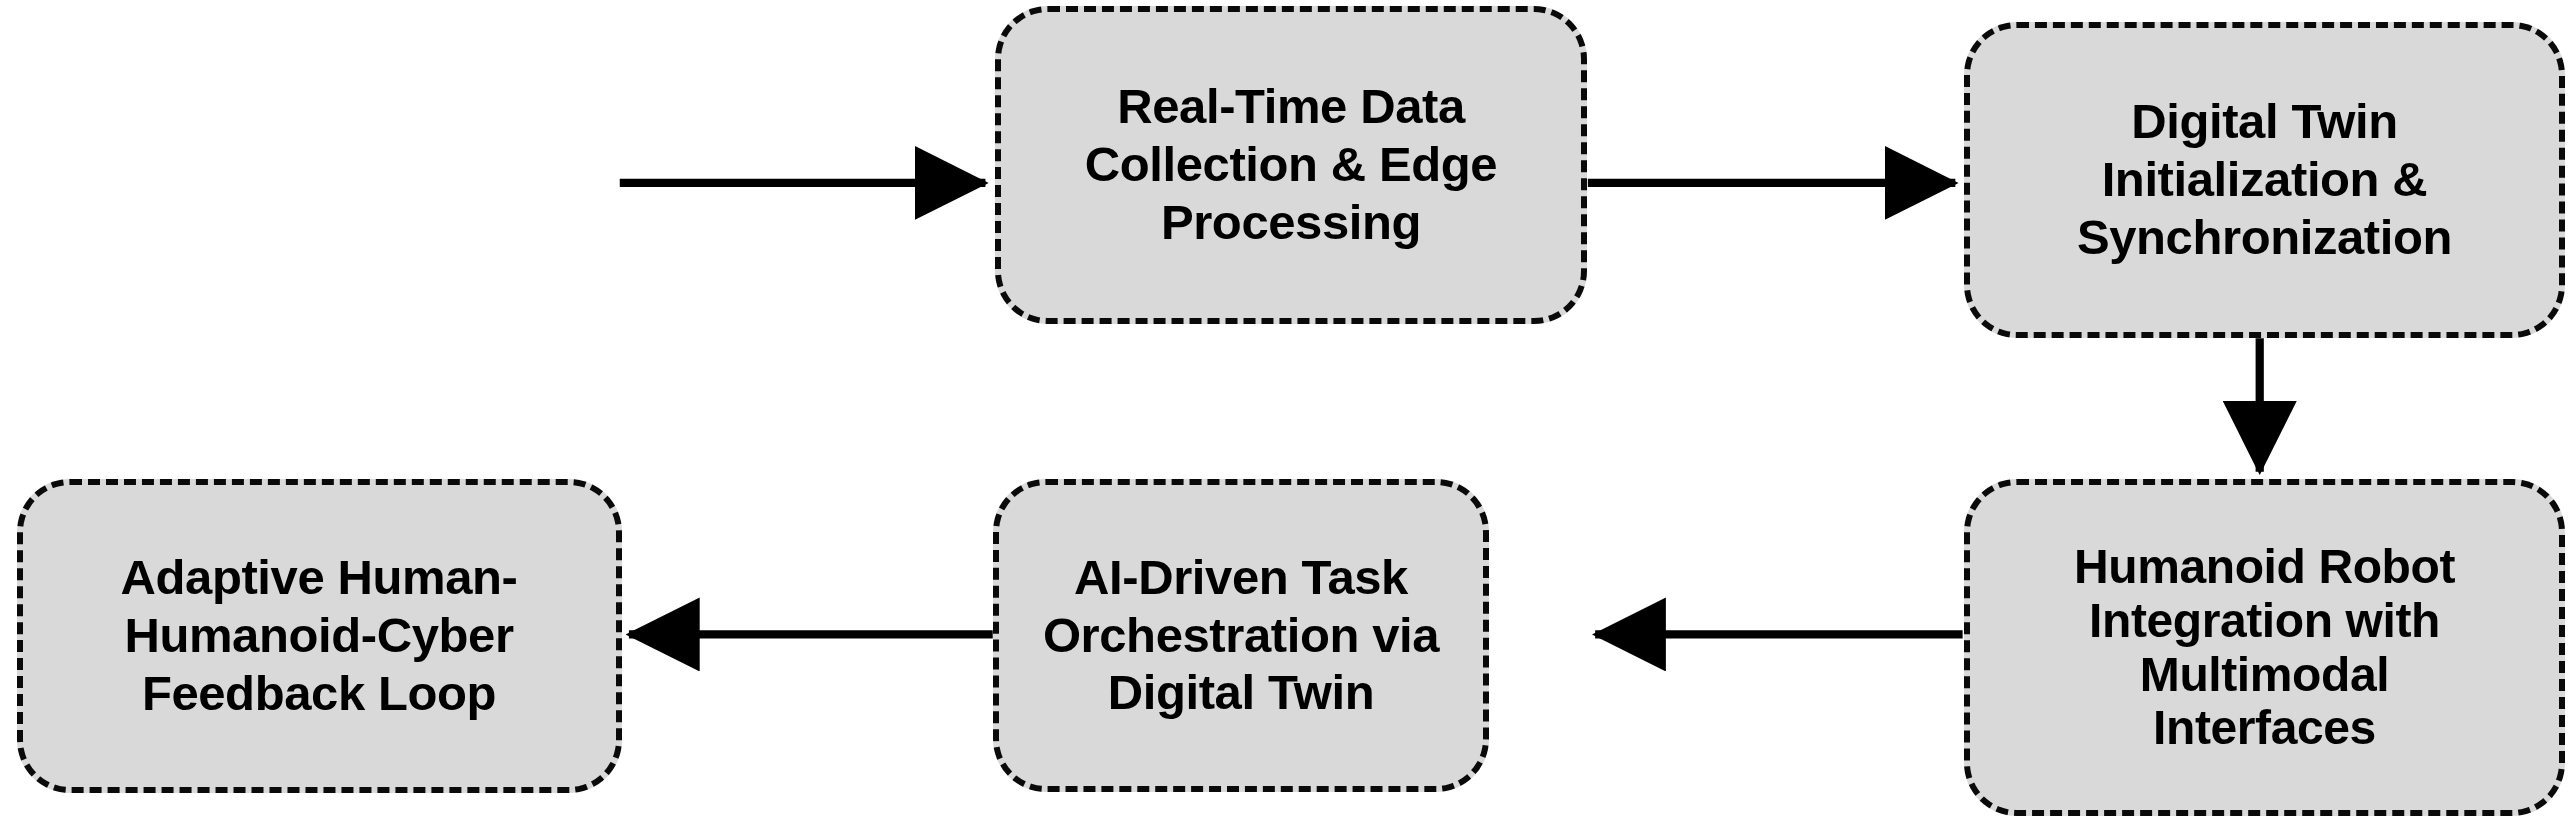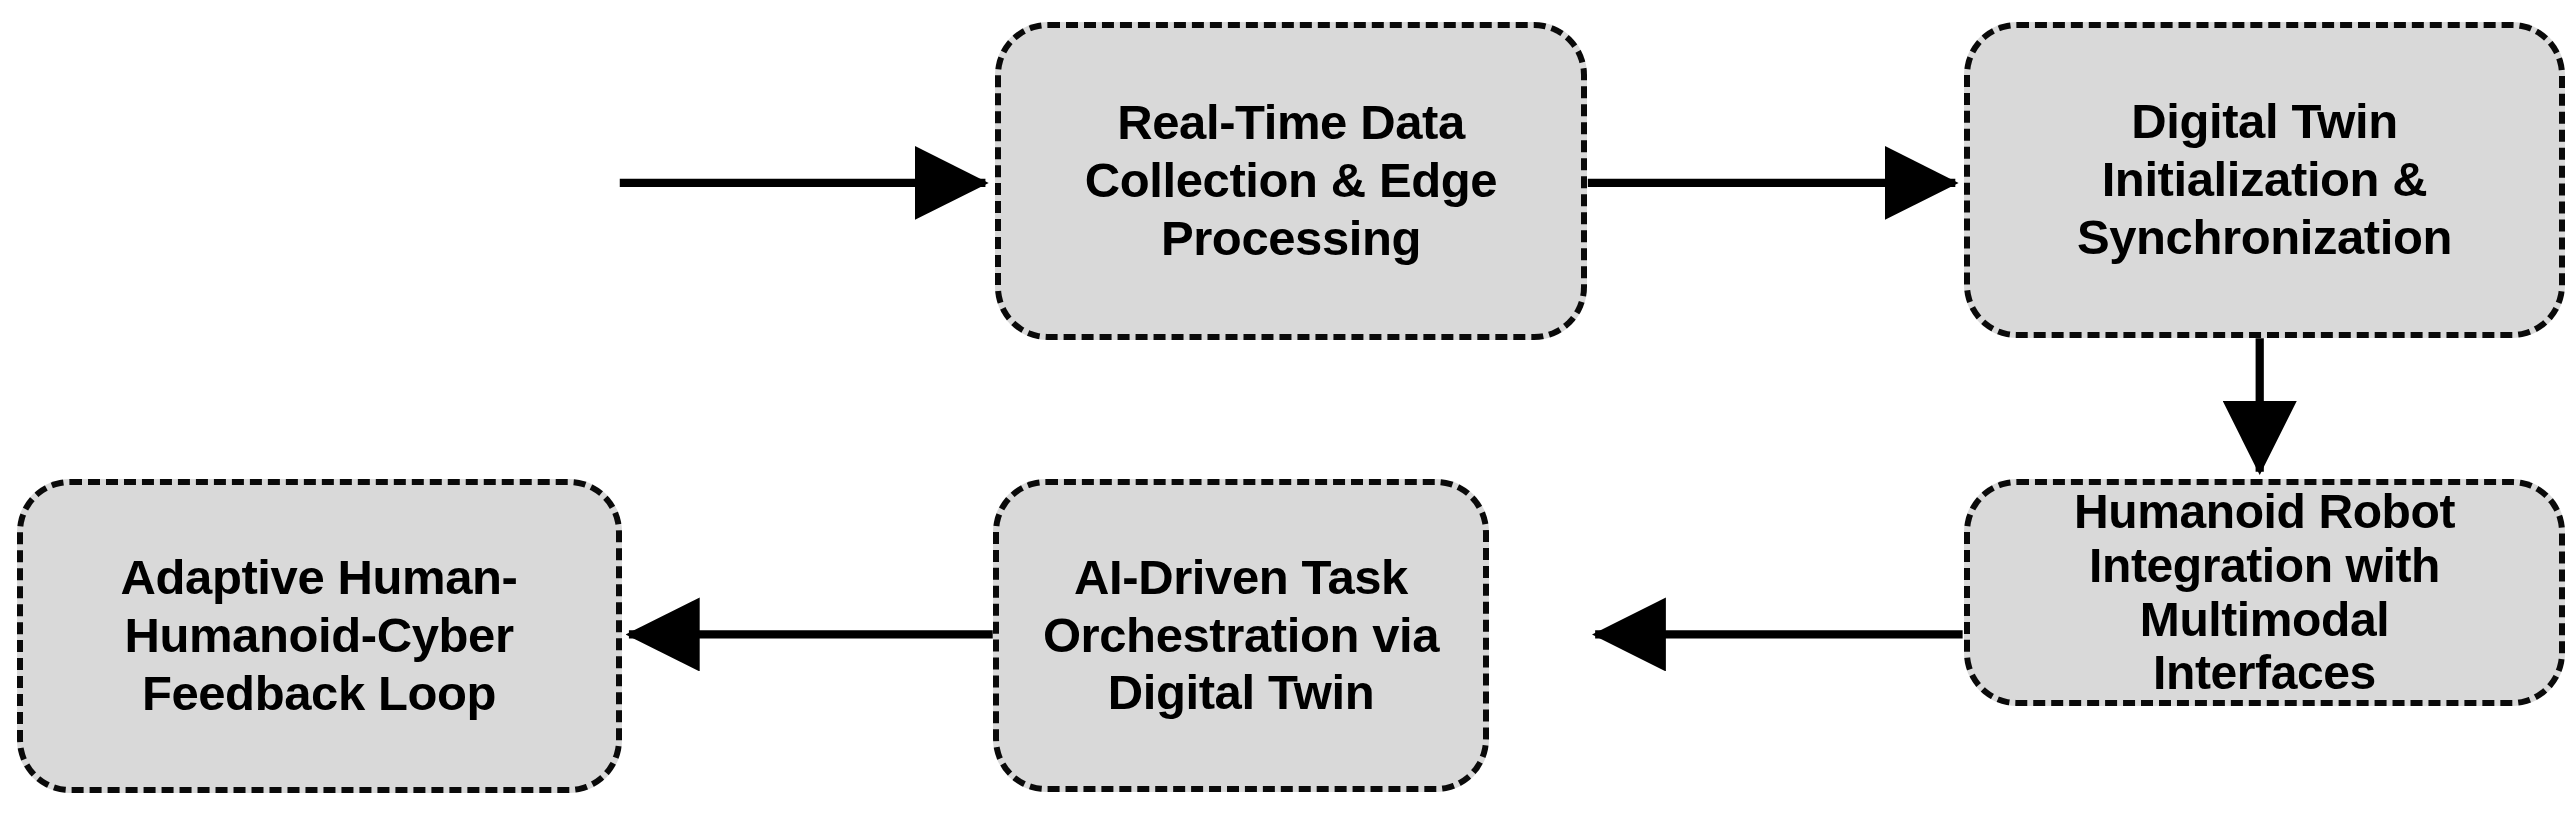--- a/index.html
+++ b/index.html
@@ -81,33 +81,33 @@
     <g>
       <line x1="2147" y1="694" x2="1745" y2="694" stroke="#000000" stroke-width="9" marker-end="url(#arrow-right)"></line>
     </g>
 
     <g>
       <line x1="1086" y1="694" x2="688" y2="694" stroke="#000000" stroke-width="9" marker-end="url(#arrow-right)"></line>
     </g>
   </svg>
 
 
-  <div class="node" id="box-2" style="left:995px; top:22px; width:592px; height:318px;">
+  <div class="node" id="box-2" style="left:995px; top:6px; width:592px; height:318px;">
     <span class="node-label">Real-Time Data
 Collection &amp; Edge
 Processing</span>
   </div>
 
   <div class="node" id="box-3" style="left:1964px; top:22px; width:601px; height:316px;">
     <span class="node-label">Digital Twin
 Initialization &amp;
 Synchronization</span>
   </div>
 
-  <div class="node" id="box-4" style="left:1964px; top:479px; width:601px; height:227px;">
+  <div class="node" id="box-4" style="left:1964px; top:479px; width:601px; height:337px;">
     <span class="node-label compact">Humanoid Robot
 Integration with
 Multimodal
 Interfaces</span>
   </div>
 
   <div class="node" id="box-5" style="left:993px; top:479px; width:496px; height:313px;">
     <span class="node-label">AI-Driven Task
 Orchestration via
 Digital Twin</span>

